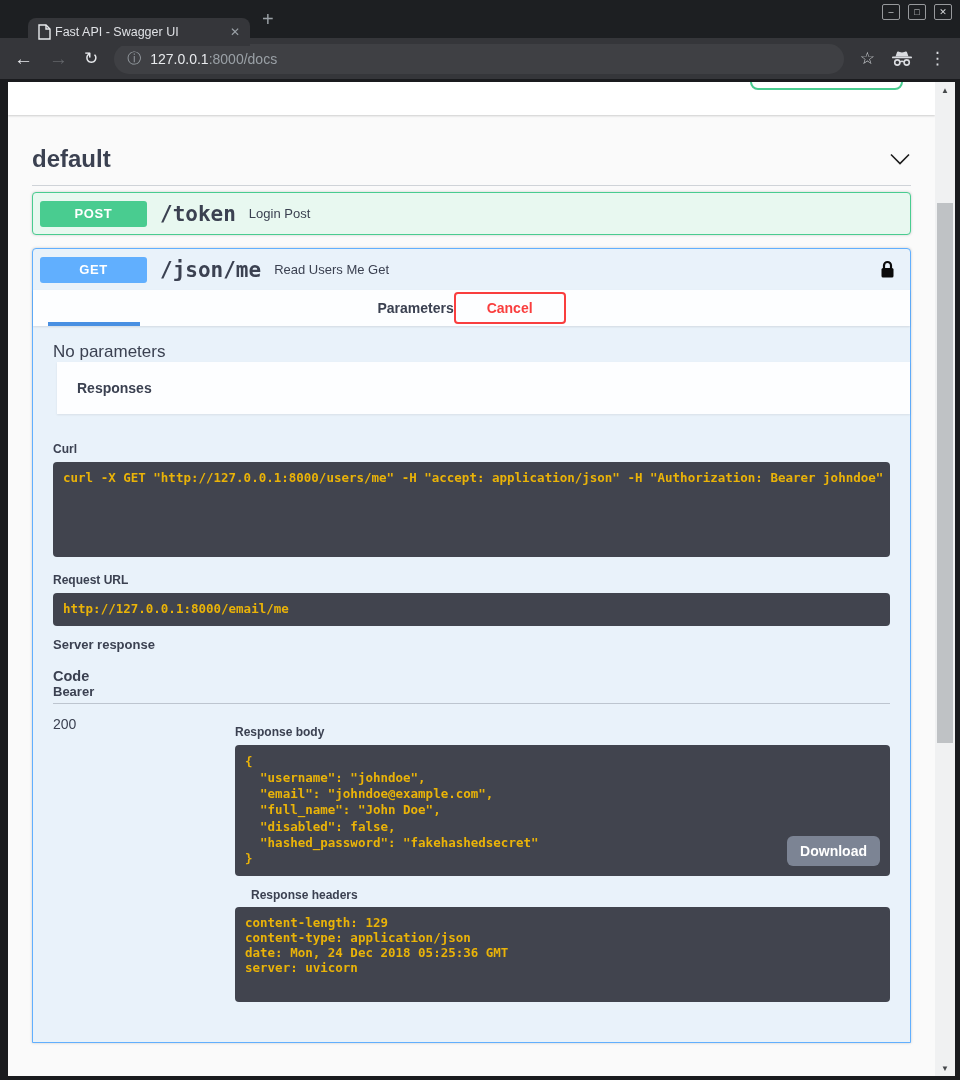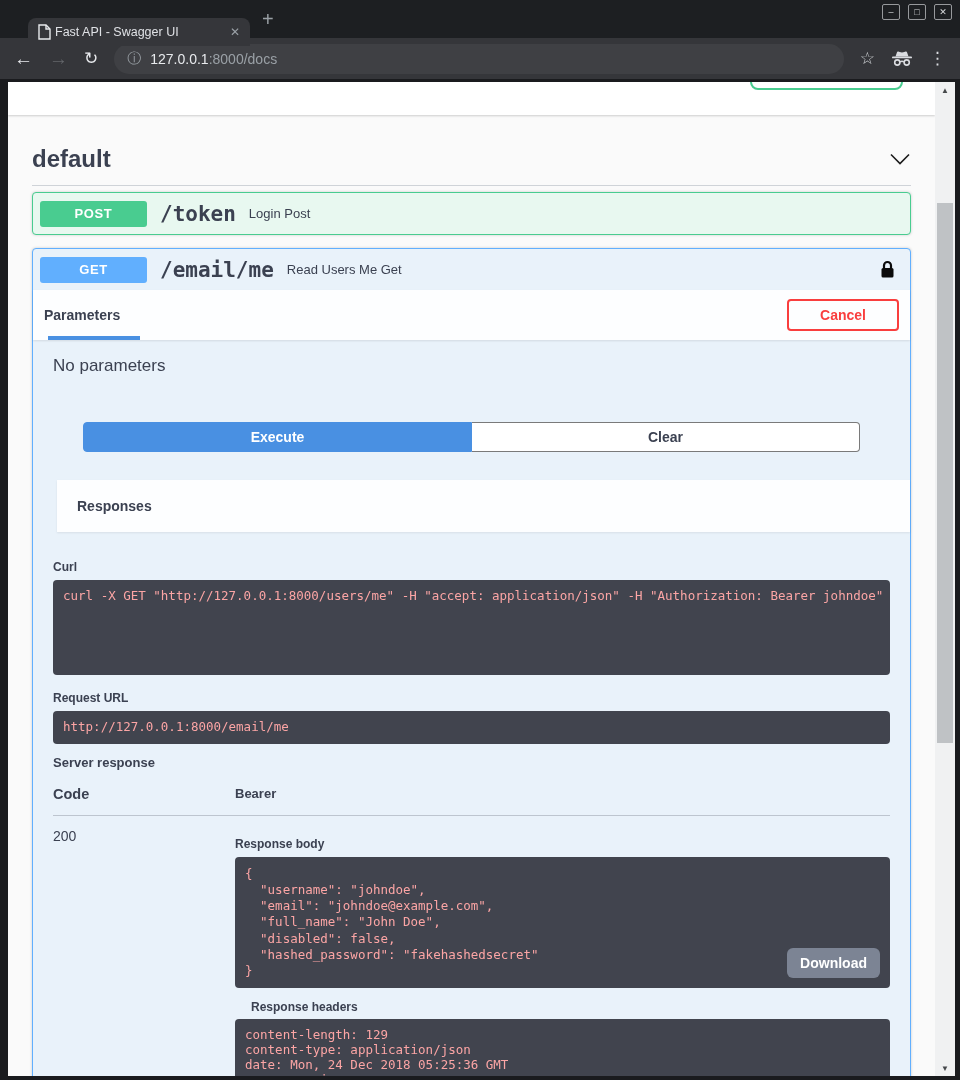--- a/index.html
+++ b/index.html
@@ -52,47 +52,47 @@
   .badge { width:107px; height:26px; border-radius:3px; color:#fff; font-weight:700; font-size:13px;
            letter-spacing:.6px; display:flex; align-items:center; justify-content:center; }
   .badge-post { background:#49cc90; }
   .badge-get { background:#61affe; }
   .op-path { font-family:"DejaVu Sans Mono", monospace; font-weight:700; font-size:21px; color:#3b4151; }
   .op-desc { font-size:13px; color:#3b4151; }
   .opblock-post { margin-top:6px; border:1px solid #49cc90; background:#e8f8f0; }
   .opblock-get { margin-top:13px; border:1px solid #61affe; background:#e9f2fa; border-radius:4px 4px 0 0; }
   .lock-wrap { margin-left:auto; padding-right:8px; display:flex; align-items:center; }
 
-  .tab-header { height:50px; background:rgba(255,255,255,.88); display:flex; align-items:center;
-                justify-content:space-between; padding:0 11px; position:relative;
+  .tab-header { height:36px; background:rgba(255,255,255,.88); display:flex; align-items:center;
+                justify-content:center; padding:0 18px; position:relative;
                 box-shadow:0 1px 2px rgba(0,0,0,.1); }
   .param-tab { font-size:14px; font-weight:700; color:#3b4151; }
   .tab-underline { position:absolute; left:15px; bottom:0; width:92px; height:4px; background:#4990e2; }
   .cancel-btn { border:2px solid #f93e3e; color:#f93e3e; background:transparent; font-weight:700;
                 font-size:14px; border-radius:4px; padding:6px 31px; font-family:inherit; }
 
   .params-body { padding:16px 20px 0; }
   .no-params { font-size:17px; }
   .execute-row { margin:46px 30px 28px; display:flex; height:30px; }
   .btn-execute { flex:1; background:#4990e2; border:1px solid #4990e2; color:#fff; font-weight:700;
                  font-size:14px; border-radius:4px 0 0 4px; font-family:inherit; }
   .btn-clear { flex:1; background:#fff; border:1px solid #7a7a7a; border-left:none; color:#3b4151;
                font-weight:700; font-size:14px; border-radius:0 4px 4px 0; font-family:inherit; }
 
   .responses-header { height:52px; background:rgba(255,255,255,.88); display:flex; align-items:center;
                       padding:0 20px; font-size:14px; font-weight:700; box-shadow:0 1px 2px rgba(0,0,0,.08);margin-left:24px; }
   .responses-body { padding:28px 20px 40px; }
   .block-label { font-size:12px; font-weight:700; color:#3b4151; margin-bottom:6px; }
   .code-block { background:#41444e; border-radius:4px; color:#fff; }
-  .code-block pre { font-family:"DejaVu Sans Mono", monospace; font-weight:400; font-size:12.5px;
-                    line-height:14.8px; color:#fca5a5; white-space:pre; padding:9px 10px; }
+  .code-block pre { font-family:"DejaVu Sans Mono", monospace; font-weight:700; font-size:12.5px;
+                    line-height:14.8px; color:#eab308; white-space:pre; padding:9px 10px; }
   .curl-block { height:95px; margin-bottom:16px; overflow:hidden; }
   .url-block { margin-bottom:11px; }
   .srv-label { font-size:13px; font-weight:700; margin:0 0 16px; }
-  .resp-head { display:flex; border-bottom:1px solid rgba(59,65,81,.25); padding-bottom:13px; }
+  .resp-head { display:flex; border-bottom:1px solid rgba(59,65,81,.25); padding-bottom:4px;flex-direction:column; }
   .col-code { width:182px; font-size:14.5px; font-weight:700; }
   .col-details { font-size:13px; font-weight:700; }
   .resp-row { display:flex; padding-top:12px; }
   .cell-code { width:182px; font-size:14px; }
   .cell-details { flex:1; min-width:0; }
   .lbl-body { margin:9px 0 6px; }
   .json-wrap { position:relative; }
   .json-block pre { line-height:16.2px; }
   .download-btn { position:absolute; right:10px; bottom:10px; background:#7c8494; color:#fff;
                   border:none; border-radius:6px; font-weight:700; font-size:14px; padding:7px 13px;
@@ -177,42 +177,38 @@
           <div class="op-summary">
             <span class="badge badge-post">POST</span>
             <span class="op-path">/token</span>
             <span class="op-desc">Login Post</span>
           </div>
         </div>
 
         <div class="opblock opblock-get">
           <div class="op-summary">
             <span class="badge badge-get">GET</span>
-            <span class="op-path">/email/me</span>
+            <span class="op-path">/json/me</span>
             <span class="op-desc">Read Users Me Get</span>
             <span class="lock-wrap">
               <svg width="15" height="20" viewBox="0 0 15 20">
                 <path d="M4 8 V5.5 a3.5 3.5 0 0 1 7 0 V8" fill="none" stroke="#0b0b0b" stroke-width="2.2"></path>
                 <rect x="1.5" y="8" width="12" height="9.5" rx="1.5" fill="#0b0b0b"></rect>
               </svg>
             </span>
           </div>
 
           <div class="tab-header">
             <span class="param-tab">Parameters</span>
             <div class="tab-underline"></div>
             <button class="cancel-btn">Cancel</button>
           </div>
 
           <div class="params-body">
             <div class="no-params">No parameters</div>
-            <div class="execute-row">
-              <button class="btn-execute">Execute</button>
-              <button class="btn-clear">Clear</button>
-            </div>
           </div>
 
           <div class="responses-header">
             <span>Responses</span>
           </div>
 
           <div class="responses-body">
             <div class="block-label">Curl</div>
             <div class="code-block curl-block">
                 <pre>curl -X GET "http://127.0.0.1:8000/users/me" -H "accept: application/json" -H "Authorization: Bearer johndoe"</pre>

